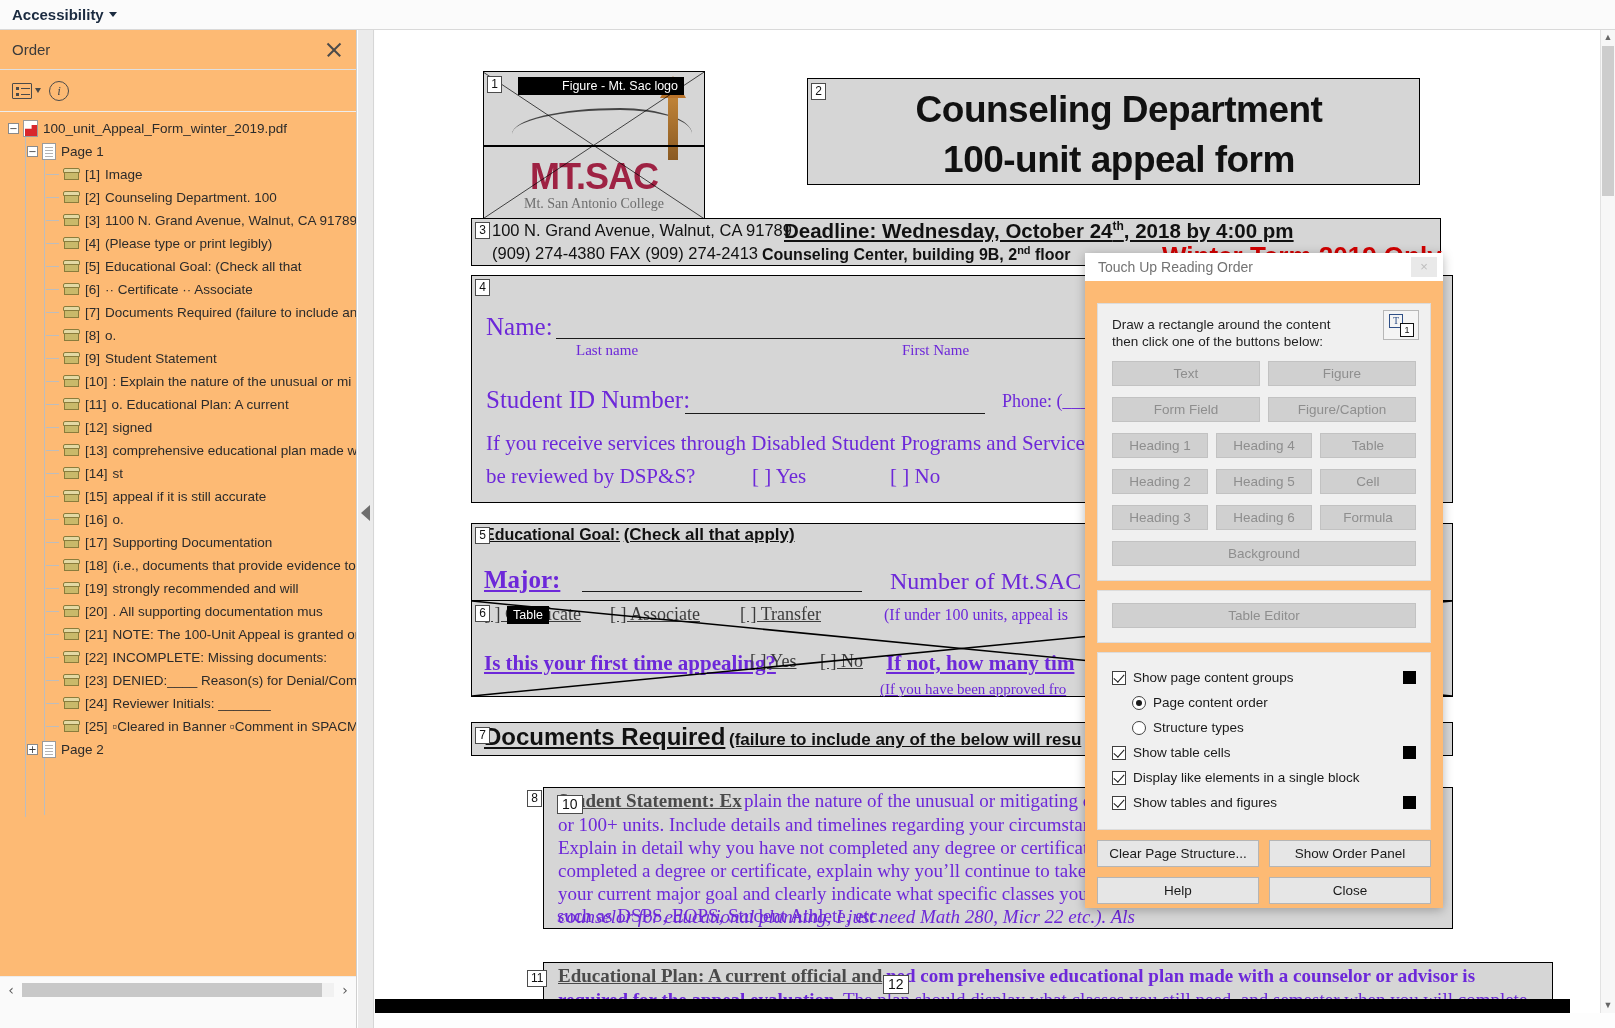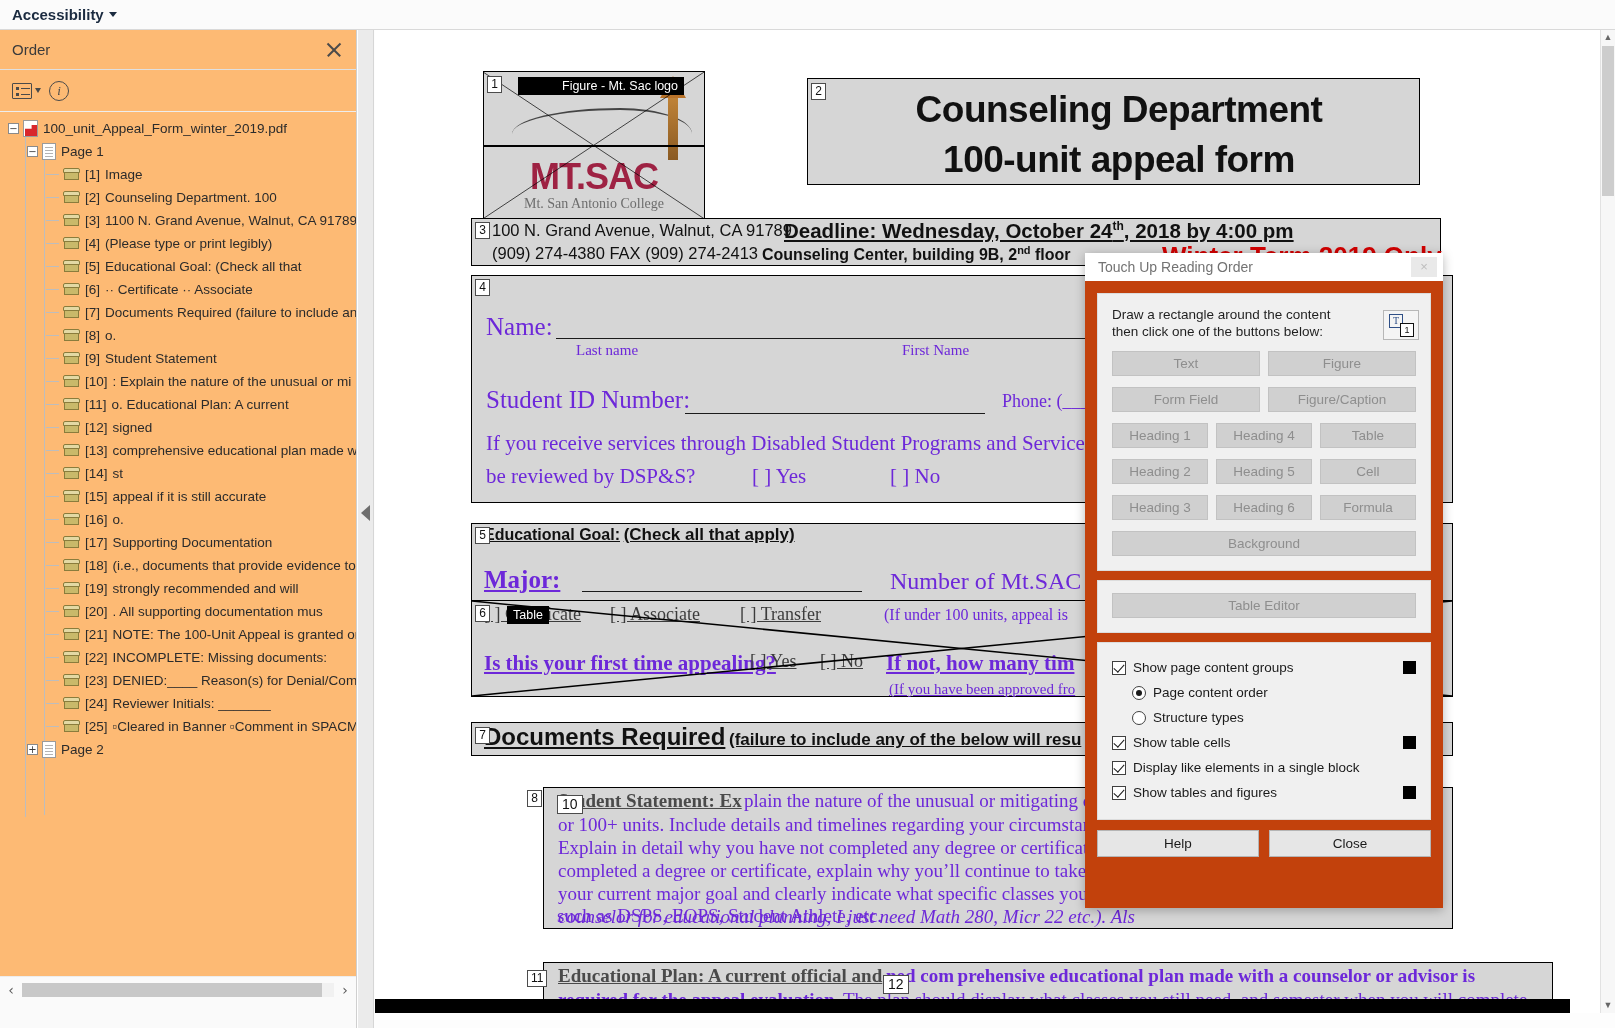--- a/index.html
+++ b/index.html
@@ -154,31 +154,31 @@
   .logo-sub  { font-family:"Liberation Serif",serif; font-size:14px; color:#6d6d6d; margin-top:-2px; }
   .logo-torch { position:absolute; right:26px; top:14px; width:10px; height:74px; background:linear-gradient(to bottom,#c98a3c,#8a5a22); }
   .logo-flame { position:absolute; right:18px; top:4px; width:26px;height:22px; background:#b9732a;
      clip-path: polygon(50% 0,100% 100%,0 100%); }
   .logo-swoosh { position:absolute; left:28px; top:36px; width:180px; height:26px;
      border-top:2.5px solid #444; border-radius:60% 40% 0 0 / 100% 100% 0 0; }
 
   
   .dialog {
     position:absolute; left:1085px; top:253px; width:358px; height:655px;
-    background:#c2410c; box-shadow:0 2px 10px rgba(0,0,0,.28); z-index:50;
+    background:#fdba74; box-shadow:0 2px 10px rgba(0,0,0,.28); z-index:50;
   }
   .dlg-title {
     height:28px; background:#ffffff; display:flex; align-items:center; padding-left:13px;
     font-size:14px; color:#737373; position:relative;
   }
   .dlg-close {
     position:absolute; right:6px; top:4px; width:26px; height:20px;
     background:#e9e9e9; color:#bdbdbd; font-size:13px; text-align:center; line-height:20px; cursor:pointer;
   }
-  .dlg-body { padding:12px 12px 0 12px; }
+  .dlg-body { padding:22px 12px 0 12px; }
   .group { border:1px solid #dcdcdc; padding:12px 14px 14px 14px; background:#f0f0f0; }
   .group + .group { margin-top:9px; }
   .instr { font-size:13.5px; color:#1f1f1f; line-height:17px; width:245px; }
   .minipreview {
     position:absolute; right:24px; top:57px; width:36px; height:30px;
     background:#f4f4f4; border:1px solid #b7b7b7;
   }
   .minipreview .tt {
     position:absolute; left:5px; top:3px; width:14px; height:14px; border:1.4px solid #2f4f86;
     font-family:"Liberation Serif",serif; font-size:10px; color:#2f4f86; text-align:center; line-height:12px;
@@ -592,21 +592,21 @@
 
       <div class="tagbox" style="left:96px; top:570px; width:982px; height:97px;">
         <div class="serif u" style="position:absolute;left:12px;top:3px;font-size:18px;color:#3c3c3c;">[  ]  Certificate</div>
         <div class="serif u" style="position:absolute;left:138px;top:3px;font-size:18px;color:#3c3c3c;">[  ]  Associate</div>
         <div class="serif u" style="position:absolute;left:268px;top:3px;font-size:18px;color:#3c3c3c;">[  ]  Transfer</div>
         <div class="serif" style="position:absolute;left:412px;top:5px;font-size:16px;">(If under 100 units, appeal is</div>
         <div class="serif u" style="position:absolute;left:12px;top:50px;font-size:21px;font-weight:bold;">Is this your first time appealing?</div>
         <div class="serif u" style="position:absolute;left:278px;top:50px;font-size:18px;color:#3c3c3c;">[  ] Yes</div>
         <div class="serif u" style="position:absolute;left:348px;top:50px;font-size:18px;color:#3c3c3c;">[  ] No</div>
         <div class="serif u" style="position:absolute;left:414px;top:50px;font-size:21px;font-weight:bold;">If not, how many tim</div>
-        <div class="serif u" style="position:absolute;left:408px;top:80px;font-size:15px;margin-left:9px;">(If you have been approved fro</div>
+        <div class="serif u" style="position:absolute;left:408px;top:80px;font-size:15px;">(If you have been approved fro</div>
         <div style="position:absolute;inset:0;">
           <svg width="100%" height="100%" viewBox="0 0 982 97" preserveAspectRatio="none">
             <line x1="0" y1="0" x2="982" y2="97" stroke="#000" stroke-width="1.6"></line>
             <line x1="982" y1="0" x2="0" y2="97" stroke="#000" stroke-width="1.6"></line>
           </svg>
         </div>
       </div>
       <span class="tagnum" style="left:100px; top:575px;">6</span>
       <span class="tooltip" style="left:132px; top:576px;">Table</span>
 
@@ -723,19 +723,23 @@
           <span>Display like elements in a single block</span>
         </div>
         <div class="optrow">
           <span class="cbox on"></span>
           <span>Show tables and figures</span>
           <span class="swatch"></span>
         </div>
       </div>
 
       <div class="actionrow">
+        <div class="abtn">Clear Page Structure...</div>
+        <div class="abtn">Show Order Panel</div>
+      </div>
+      <div class="actionrow">
         <div class="abtn">Help</div>
         <div class="abtn">Close</div>
       </div>
     </div>
   </div>
 
 </div>
 
 </body></html>

